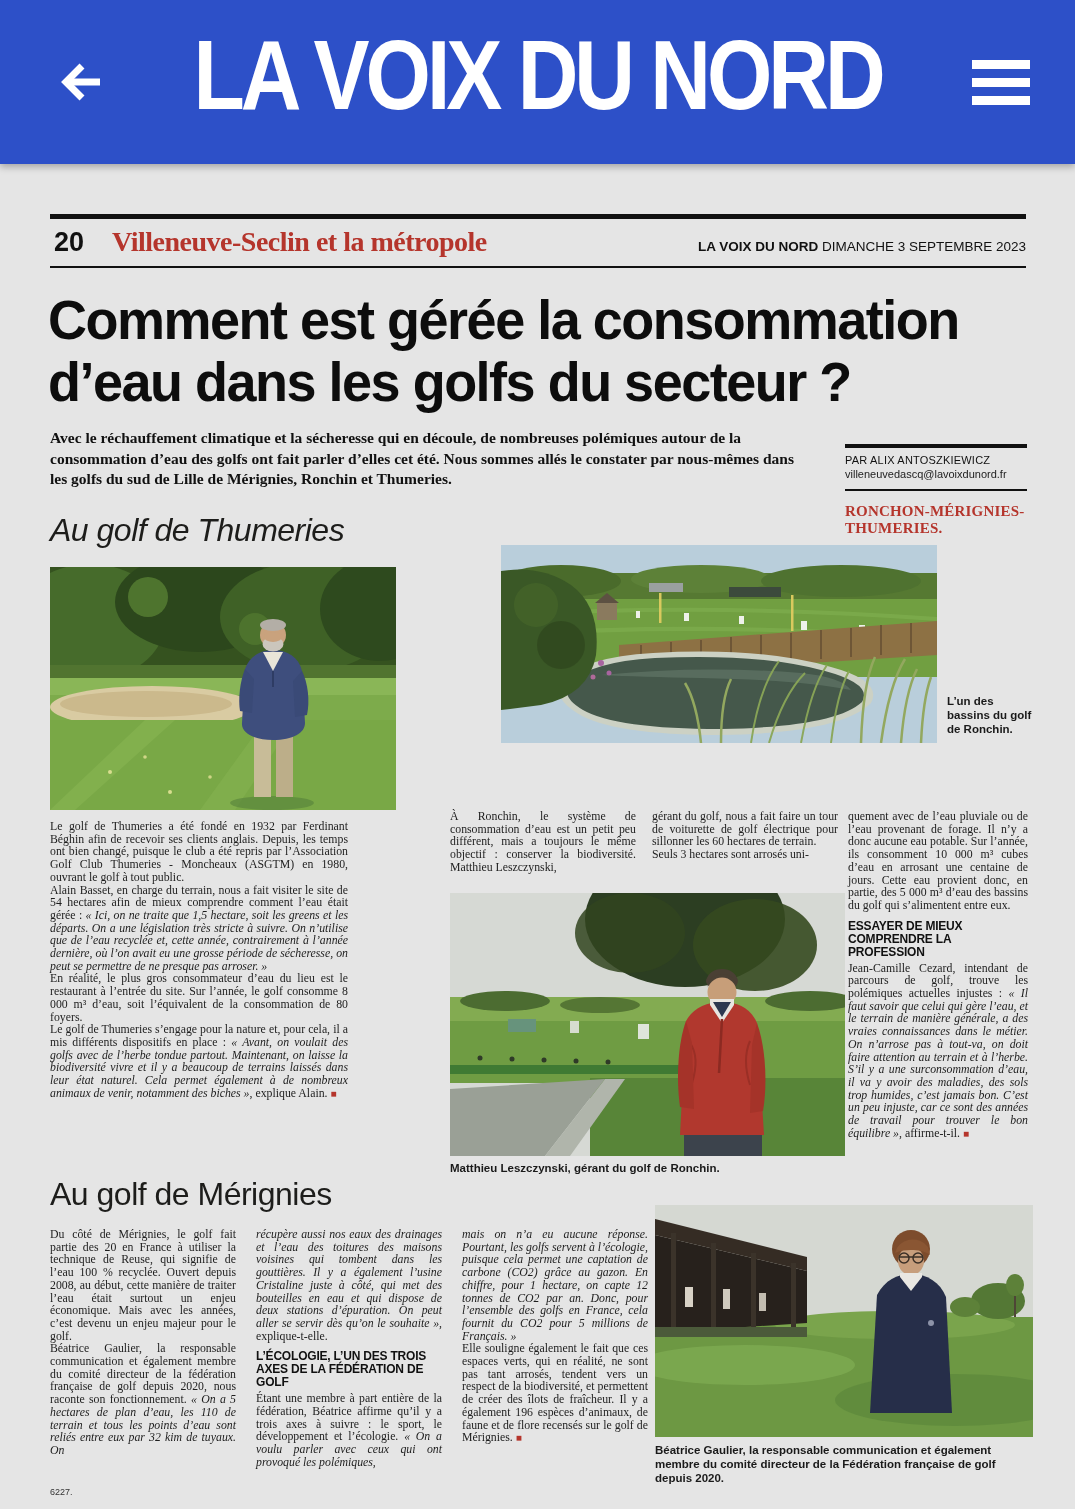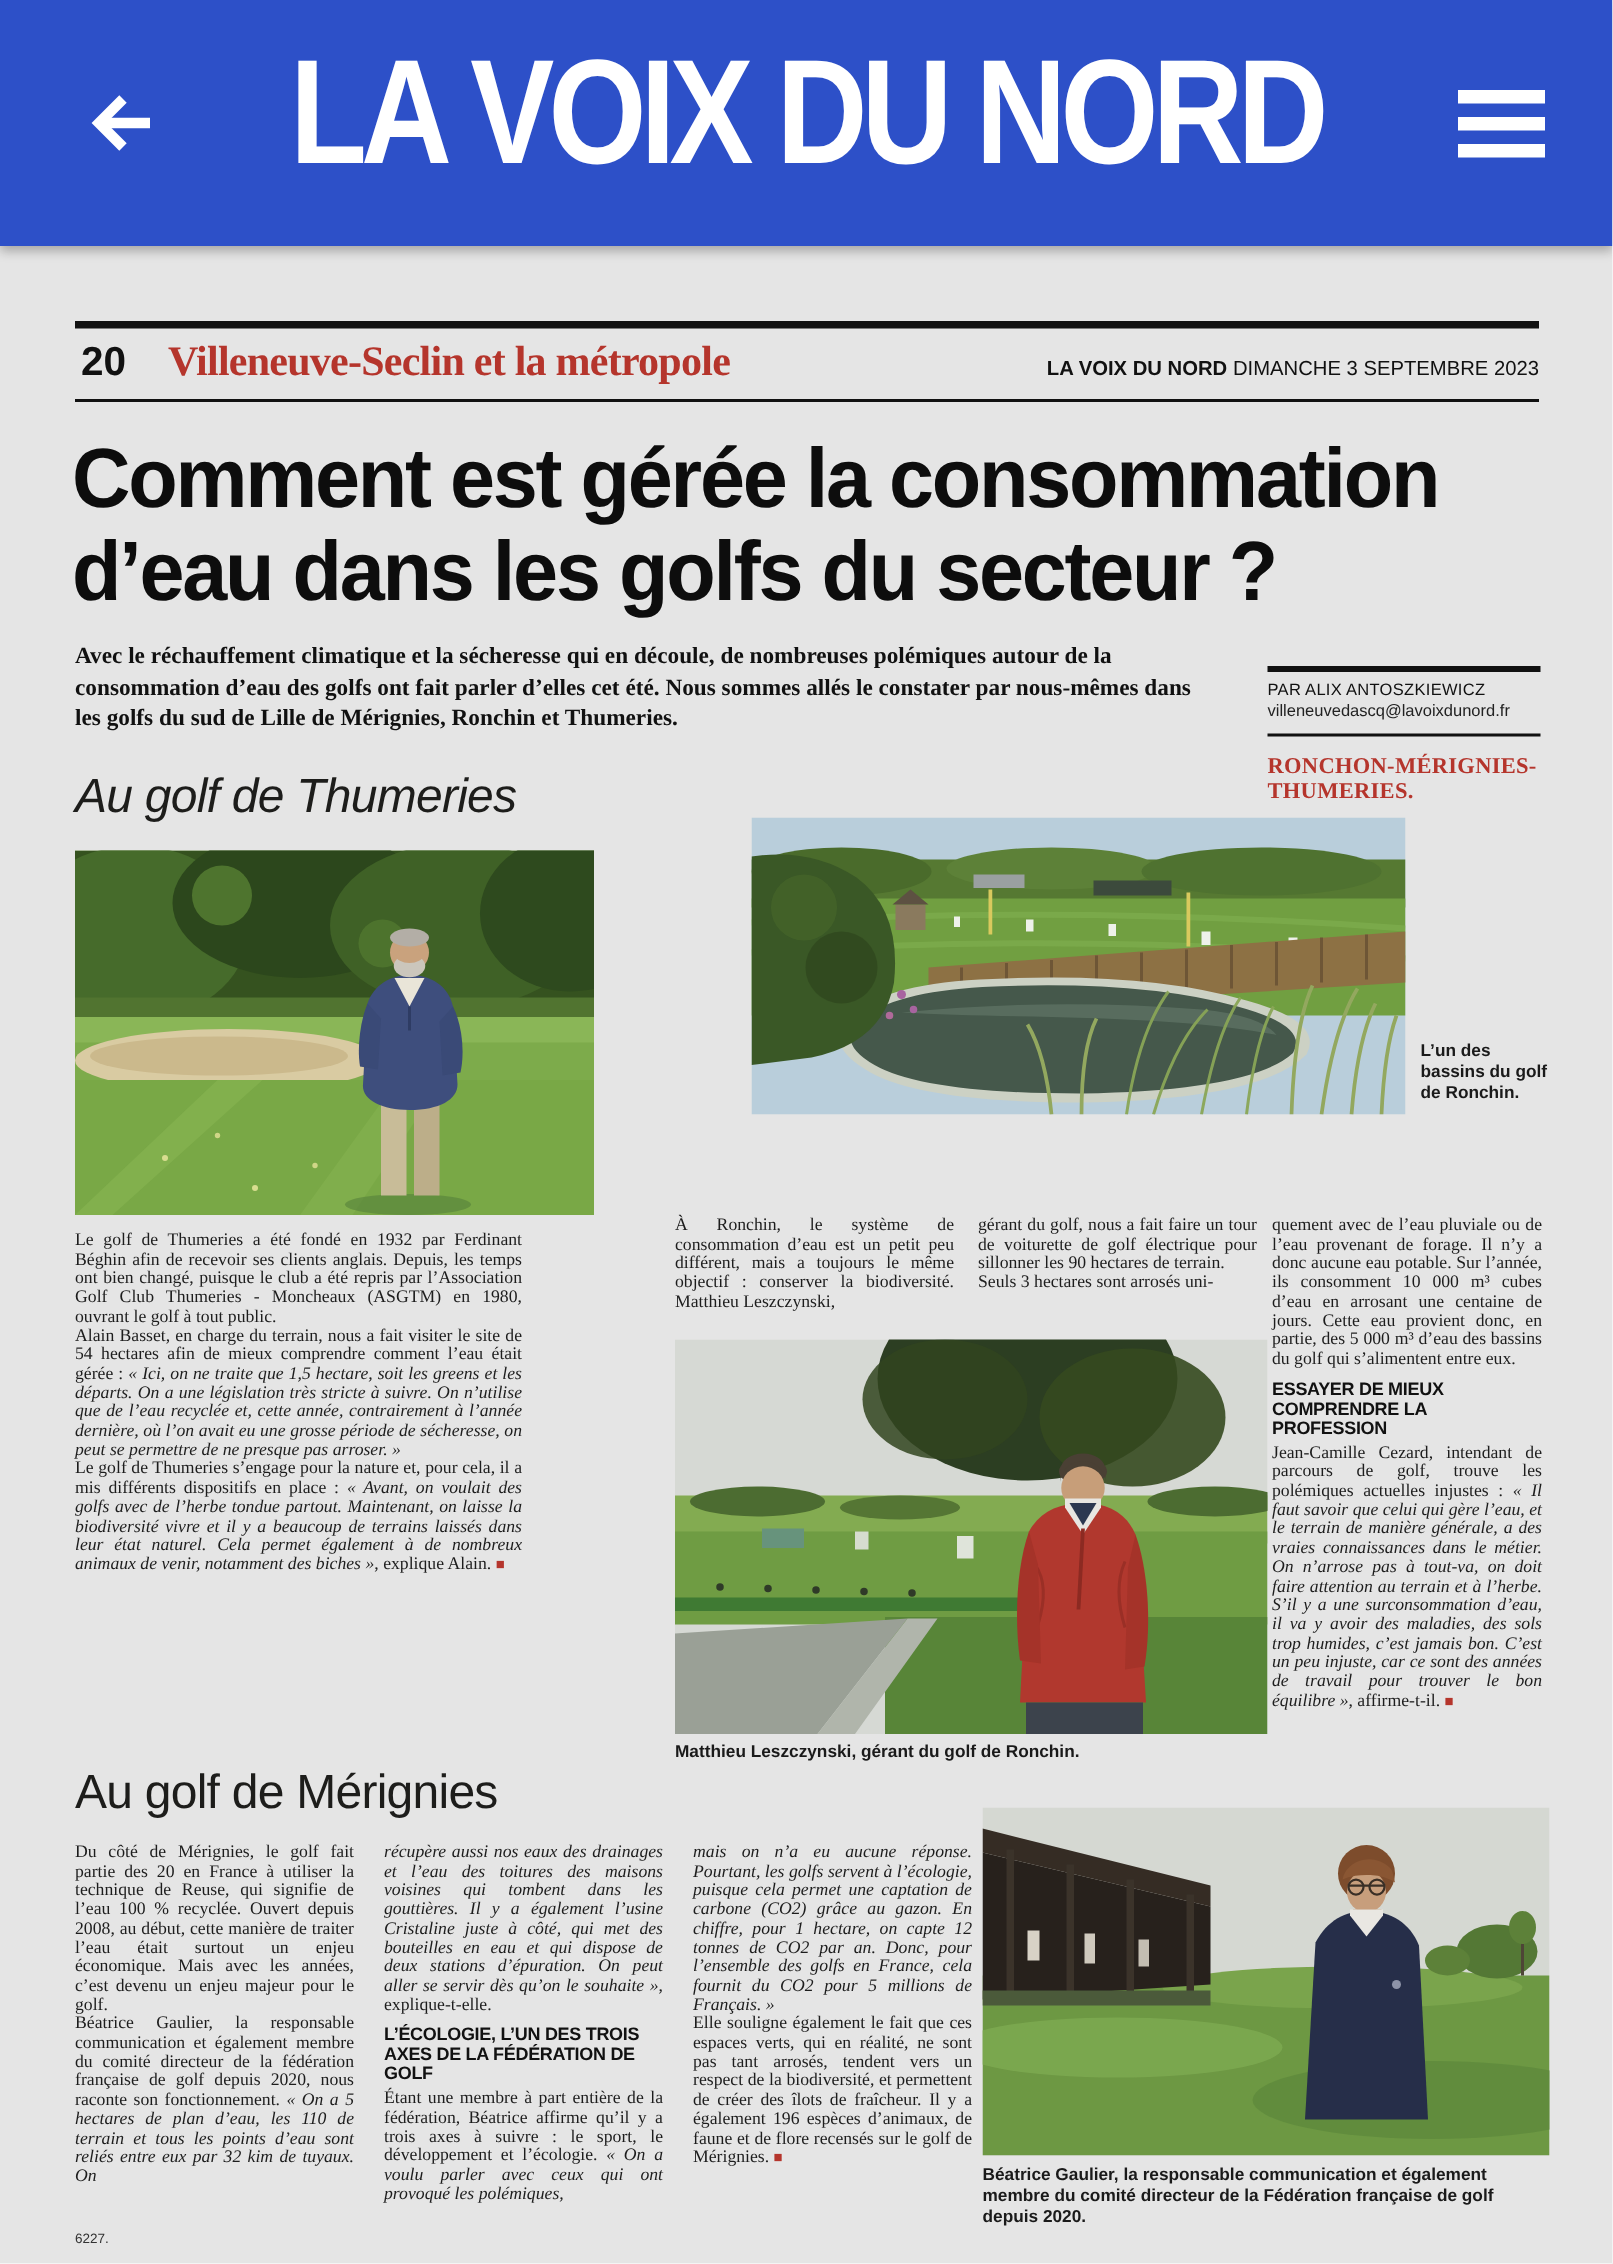--- a/index.html
+++ b/index.html
@@ -188,20 +188,21 @@
         <ellipse cx="31" cy="6" rx="13" ry="6" fill="#b3aea6"></ellipse>
         <ellipse cx="31" cy="25" rx="10.5" ry="7.5" fill="#cbc6bc"></ellipse>
         <ellipse cx="31" cy="18" rx="9" ry="5" fill="#c9a27d"></ellipse>
       </g>
     </svg>
   </div>
 
   <div id="thumeries-body" class="bodycol">
       <p class="bp"><span>Le golf de Thumeries a été fondé en 1932 par Ferdinant Béghin afin de recevoir ses clients anglais. Depuis, les temps ont bien changé, puisque le club a été repris par l’Association Golf Club Thumeries - Moncheaux (ASGTM) en 1980, ouvrant le golf à tout public.</span></p>
       <p class="bp"><span>Alain Basset, en charge du terrain, nous a fait visiter le site de 54 hectares afin de mieux comprendre comment l’eau était gérée : </span><span class="it">« Ici, on ne traite que 1,5 hectare, soit les greens et les départs. On a une législation très stricte à suivre. On n’utilise que de l’eau recyclée et, cette année, contrairement à l’année dernière, où l’on avait eu une grosse période de sécheresse, on peut se permettre de ne presque pas arroser. »</span></p>
+      <p class="bp"><span>En réalité, le plus gros consommateur d’eau du lieu est le restaurant à l’entrée du site. Sur l’année, le golf consomme 8 000 m³ d’eau, soit l’équivalent de la consommation de 80 foyers.</span></p>
       <p class="bp"><span>Le golf de Thumeries s’engage pour la nature et, pour cela, il a mis différents dispositifs en place : </span><span class="it">« Avant, on voulait des golfs avec de l’herbe tondue partout. Maintenant, on laisse la biodiversité vivre et il y a beaucoup de terrains laissés dans leur état naturel. Cela permet également à de nombreux animaux de venir, notamment des biches »</span><span>, explique Alain. </span><span class="endmark">■</span></p>
     </div>
 
   <div id="photo-pond" class="photo">
     <svg viewBox="0 0 436 198" preserveAspectRatio="none">
       <rect width="436" height="198" fill="#b9cedb"></rect>
       <rect y="28" width="436" height="32" fill="#567932"></rect>
       <ellipse cx="60" cy="36" rx="60" ry="16" fill="#4a6b2b"></ellipse>
       <ellipse cx="200" cy="34" rx="70" ry="14" fill="#5d8138"></ellipse>
       <ellipse cx="340" cy="36" rx="80" ry="16" fill="#4f7230"></ellipse>
@@ -257,21 +258,21 @@
       <circle cx="92" cy="132" r="2.5" fill="#b06a9a"></circle>
     </svg>
   </div>
   <div id="cap-pond" class="caption">L’un des bassins du golf de Ronchin.</div>
 
 
   <div id="ronchin-col1" class="bodycol">
       <p class="bp"><span>À Ronchin, le système de consommation d’eau est un petit peu différent, mais a toujours le même objectif : conserver la biodiversité. Matthieu Leszczynski,</span></p>
     </div>
   <div id="ronchin-col2" class="bodycol">
-      <p class="bp"><span>gérant du golf, nous a fait faire un tour de voiturette de golf électrique pour sillonner les 90 hectares de terrain.</span></p>
+      <p class="bp"><span>gérant du golf, nous a fait faire un tour de voiturette de golf électrique pour sillonner les 60 hectares de terrain.</span></p>
       <p class="bp"><span>Seuls 3 hectares sont arrosés uni-</span></p>
     </div>
   <div id="ronchin-col3" class="bodycol">
       <p class="bp"><span>quement avec de l’eau pluviale ou de l’eau provenant de forage. Il n’y a donc aucune eau potable. Sur l’année, ils consomment 10 000 m³ cubes d’eau en arrosant une centaine de jours. Cette eau provient donc, en partie, des 5 000 m³ d’eau des bassins du golf qui s’alimentent entre eux.</span></p>
       <p class="col-subhead"><span>ESSAYER DE MIEUX COMPRENDRE LA PROFESSION</span></p>
       <p class="bp"><span>Jean-Camille Cezard, intendant de parcours de golf, trouve les polémiques actuelles injustes : </span><span class="it">« Il faut savoir que celui qui gère l’eau, et le terrain de manière générale, a des vraies connaissances dans le métier. On n’arrose pas à tout-va, on doit faire attention au terrain et à l’herbe. S’il y a une surconsommation d’eau, il va y avoir des maladies, des sols trop humides, c’est jamais bon. C’est un peu injuste, car ce sont des années de travail pour trouver le bon équilibre »</span><span>, affirme-t-il. </span><span class="endmark">■</span></p>
     </div>
 
   <div id="photo-matthieu" class="photo">
     <svg viewBox="0 0 395 263" preserveAspectRatio="none">

